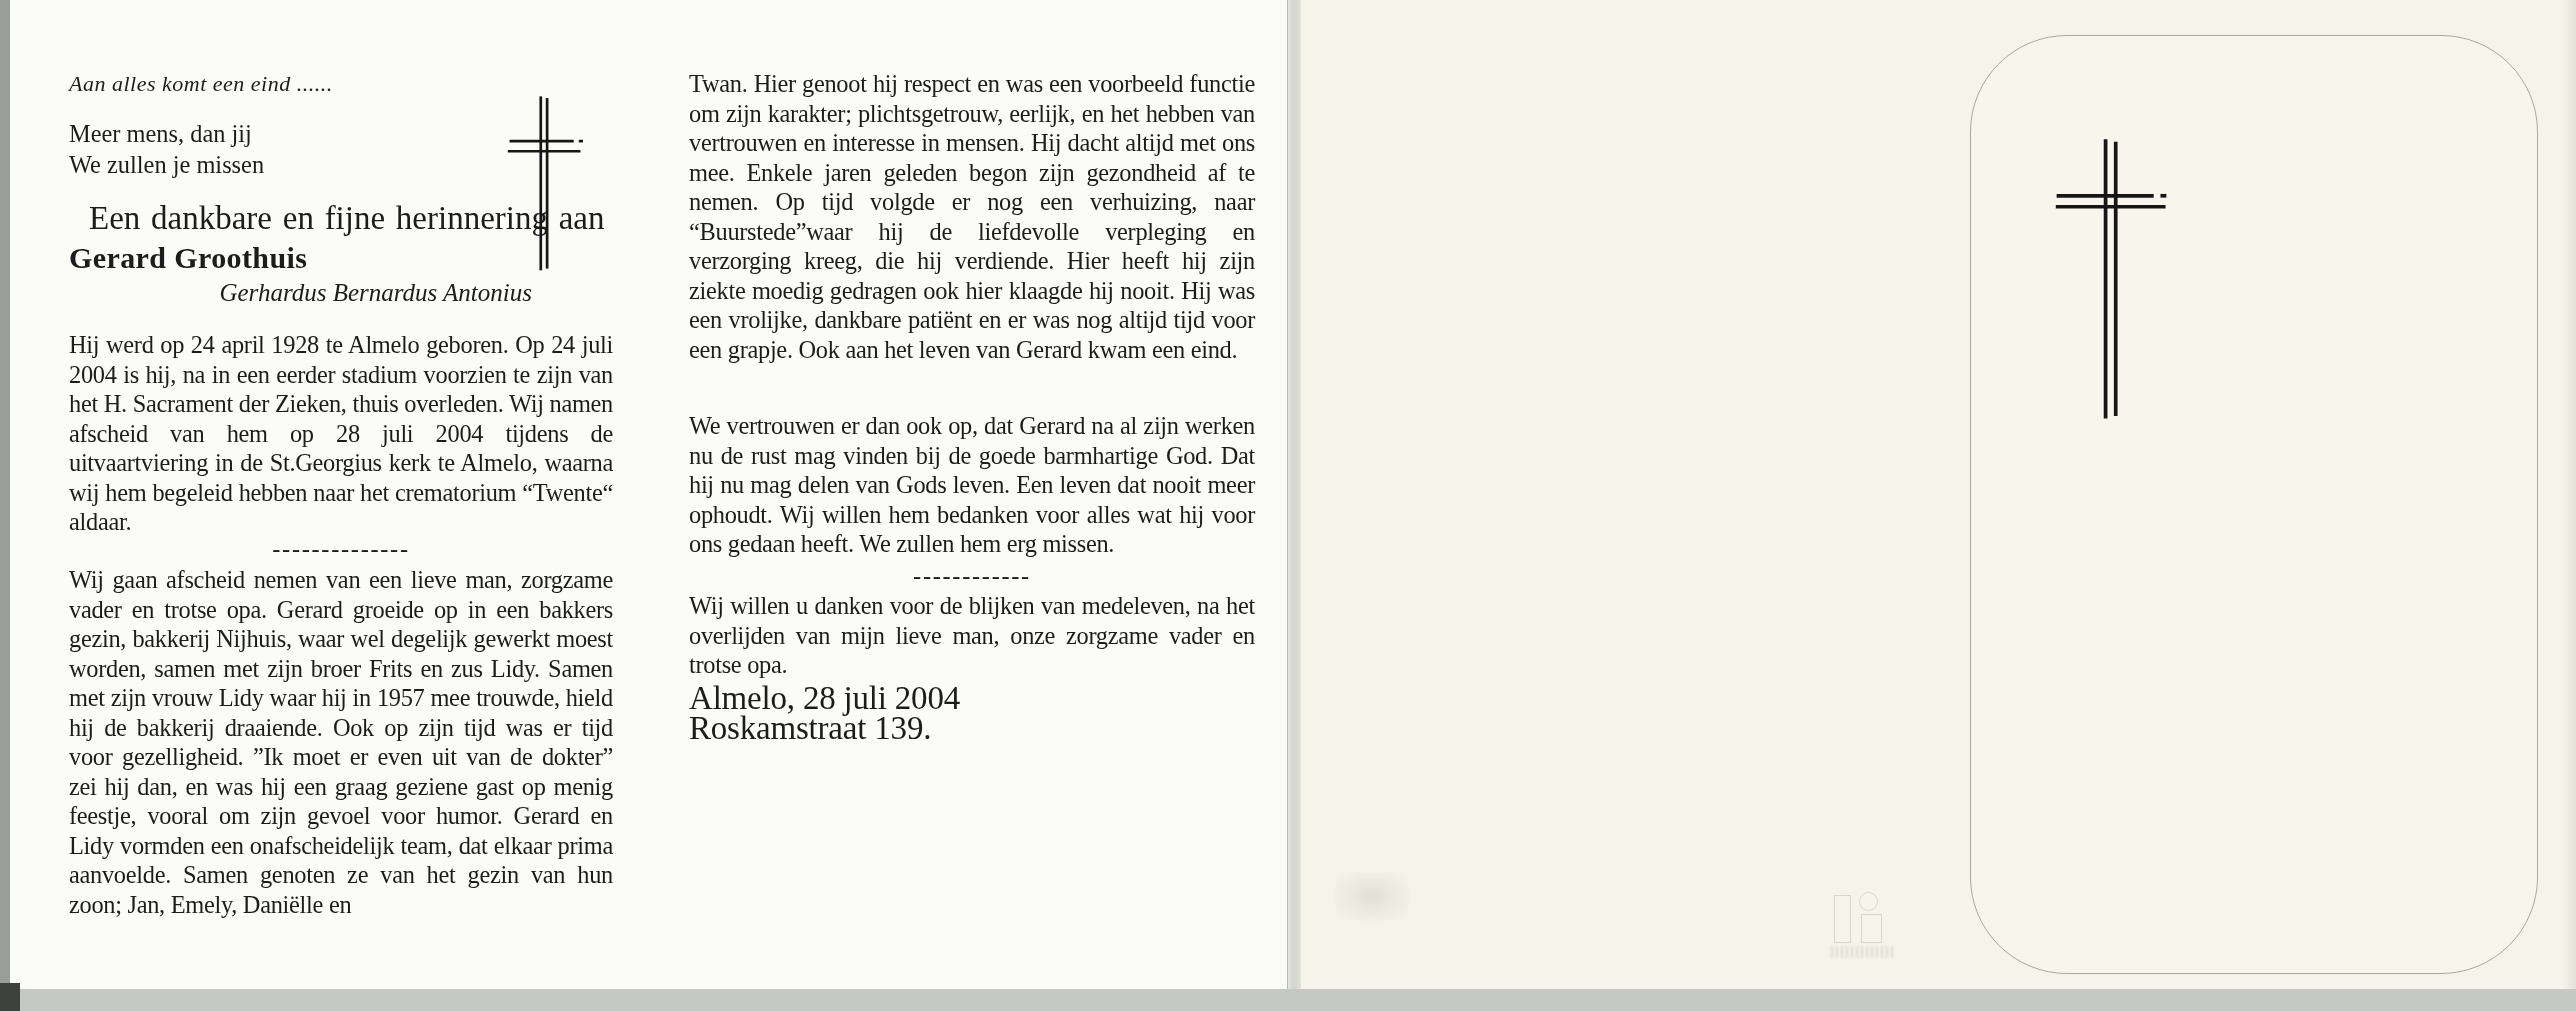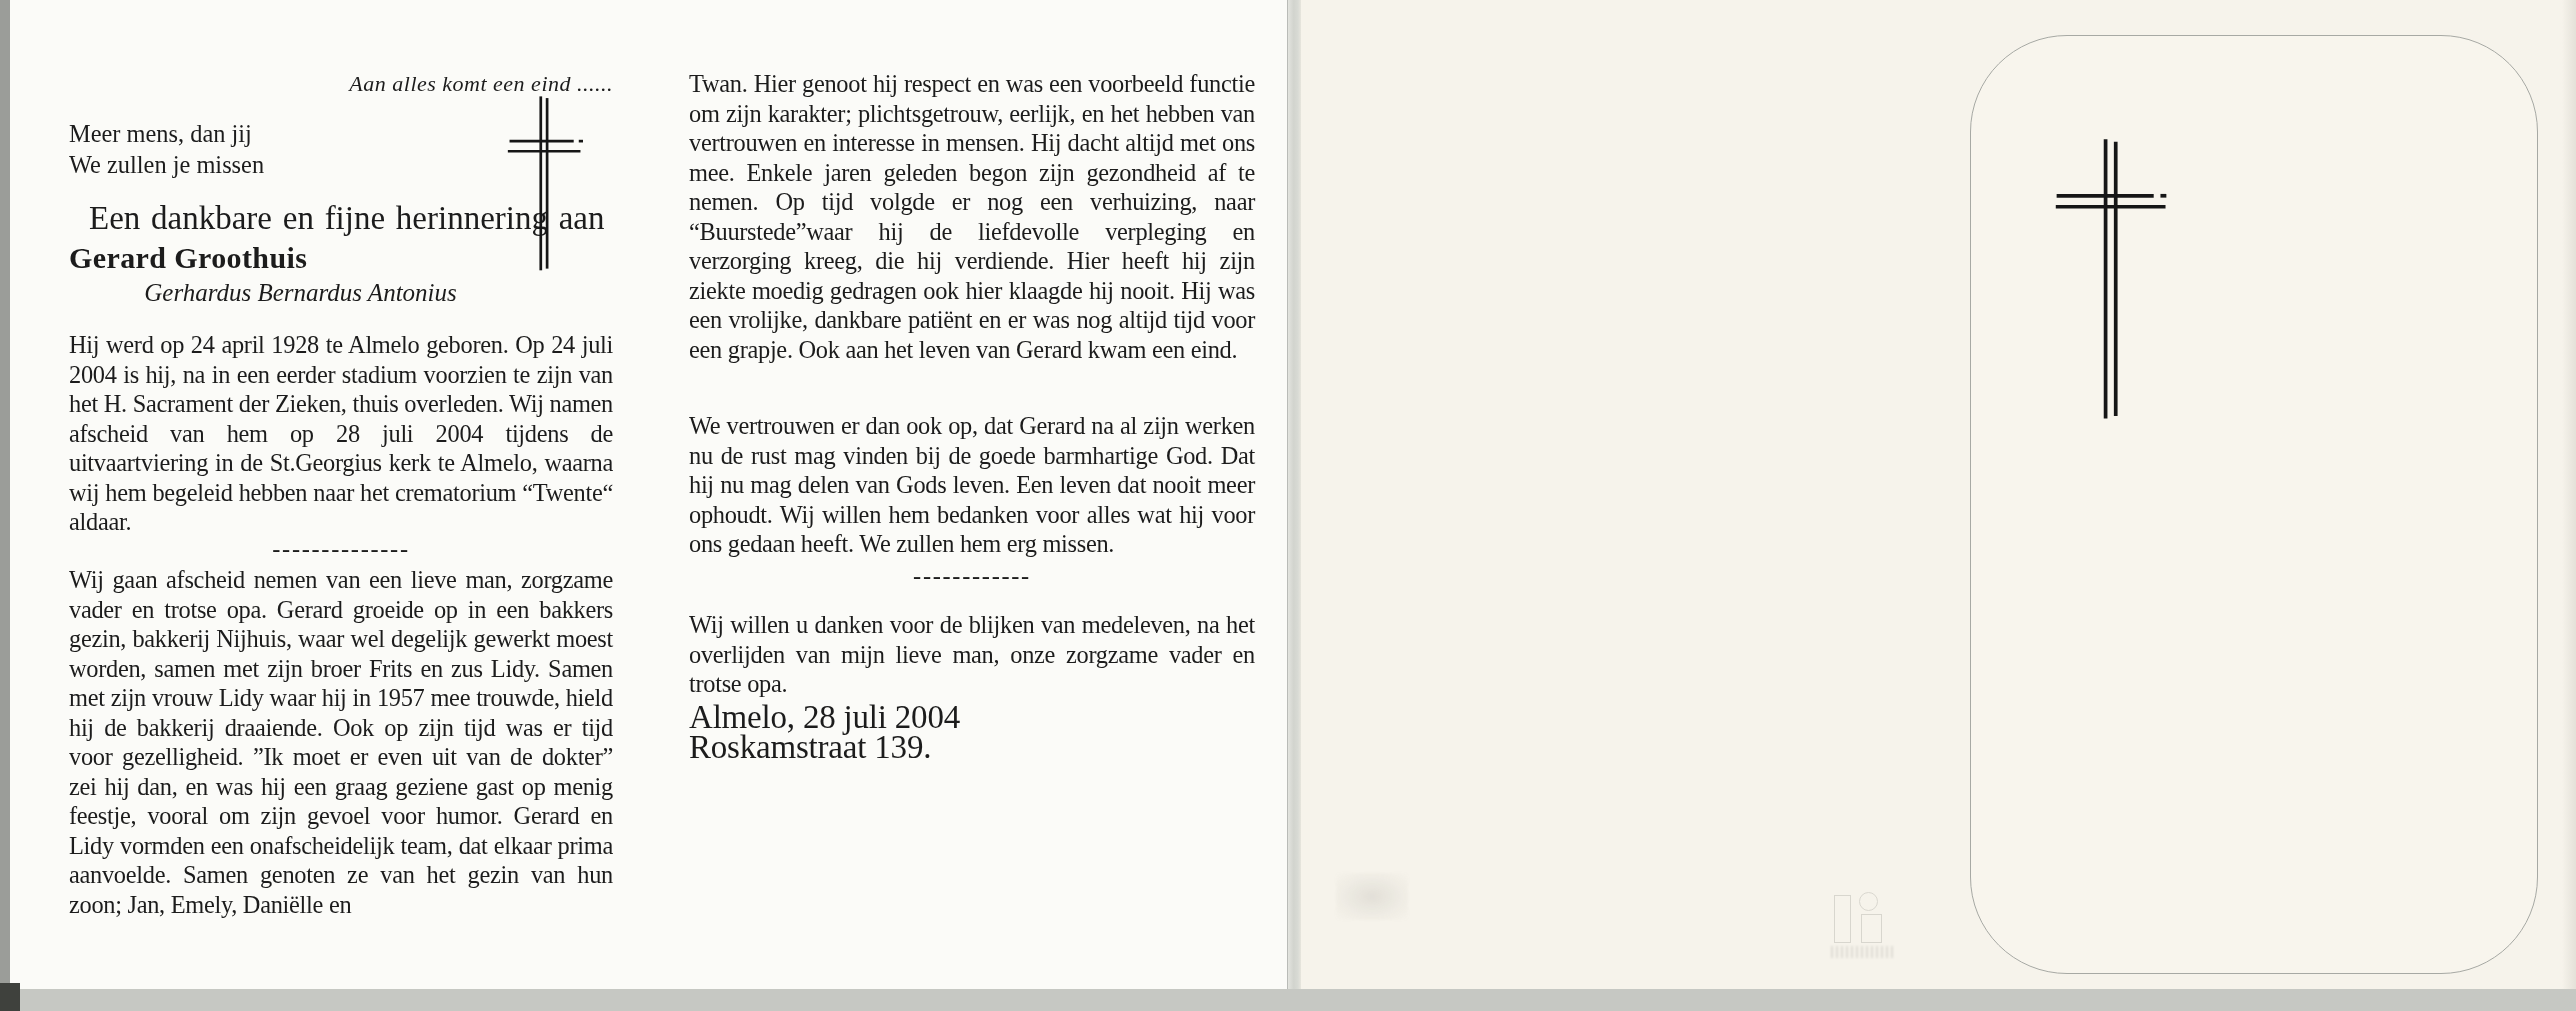--- a/index.html
+++ b/index.html
@@ -48,36 +48,36 @@
     border:1.3px solid var(--card-border,#a7a9a4);
     border-radius:97px;
     background:var(--card-fill,#f8f5ed);
   }
 
   
   .col{position:absolute;color:var(--ink,#1c1c1c);}
   .col1{left:69px;top:71px;width:544px;}
   .col2{left:689px;top:69px;width:566px;}
 
-  .epigraph{font-style:italic;font-size:22px;line-height:25px;letter-spacing:0.5px;font-weight:500;text-align:right;}
+  .epigraph{font-style:italic;font-size:22px;line-height:25px;letter-spacing:0.5px;font-weight:500;}
   .poem{margin-top:22px;font-size:24.4px;line-height:31px;}
   .intro-line{margin-top:23px;padding-left:20px;font-size:33px;line-height:30px;word-spacing:2.5px;}
   .deceased-name{margin-top:5px;font-size:30px;font-weight:bold;line-height:39px;text-align:left;padding-right:81px;letter-spacing:0.4px;}
-  .baptismal{font-size:25px;font-style:italic;line-height:32px;text-align:center;padding-right:81px;}
+  .baptismal{font-size:25px;font-style:italic;line-height:32px;text-align:right;padding-right:81px;}
 
   .body-par{
     font-size:24.4px;line-height:29.5px;letter-spacing:-0.3px;
     text-align:justify;text-justify:inter-word;
   }
   .col1 .p1{margin-top:21px;}
   .separator{font-size:24.4px;line-height:22px;text-align:center;letter-spacing:1.7px;margin-top:1.7px;}
   .col1 .p2{margin-top:5px;}
   .col2 .p4{margin-top:47px;}
   .col2 .sep2{margin-top:6.7px;}
-  .col2 .p5{margin-top:23px;}
+  .col2 .p5{margin-top:4px;}
 
   .signature-list{margin-top:18.5px;margin-left:303px;font-size:24.4px;line-height:31px;letter-spacing:-0.2px;}
   .signature.italic{font-style:italic;margin-left:54px;}
   .closing-block{margin-top:3.4px;font-size:33px;line-height:30px;letter-spacing:-0.2px;}
 
   
   .cross{position:absolute;}
   .cross-left{left:506px;top:93px;width:78px;height:179px;}
   .cross-right{left:2054px;top:135px;width:115px;height:287px;}
   .cross svg{display:block;width:100%;height:100%;}

